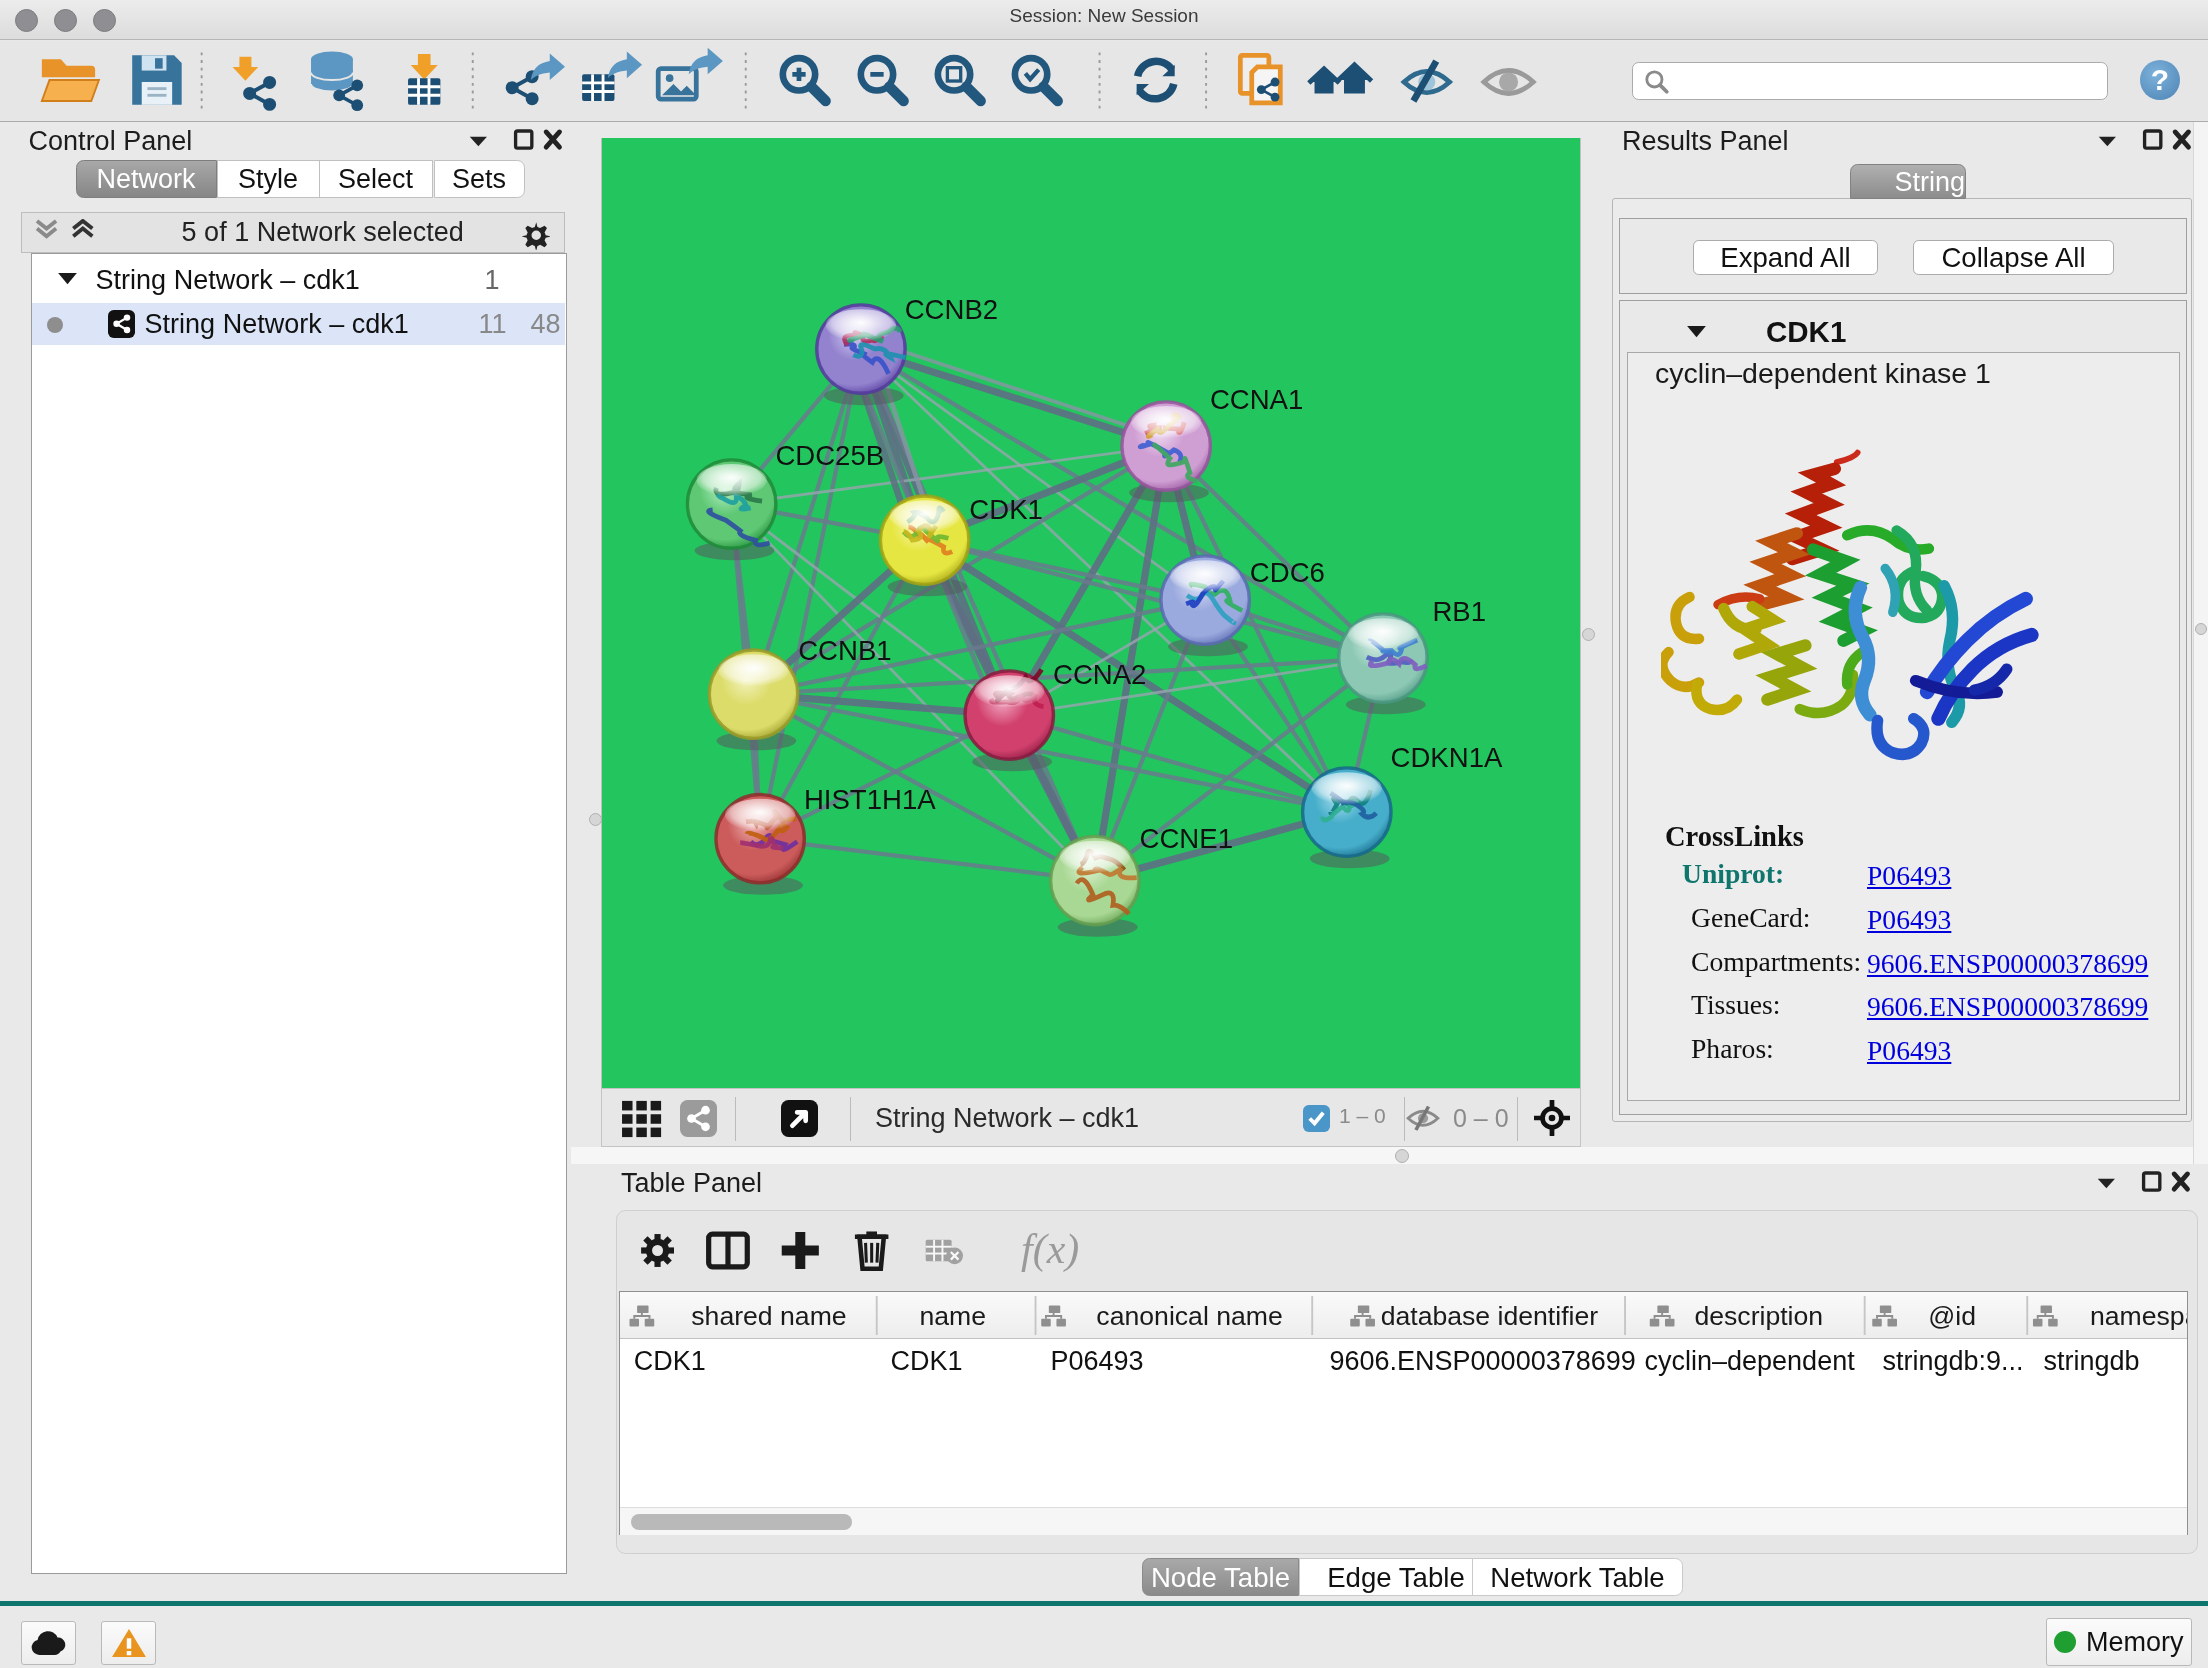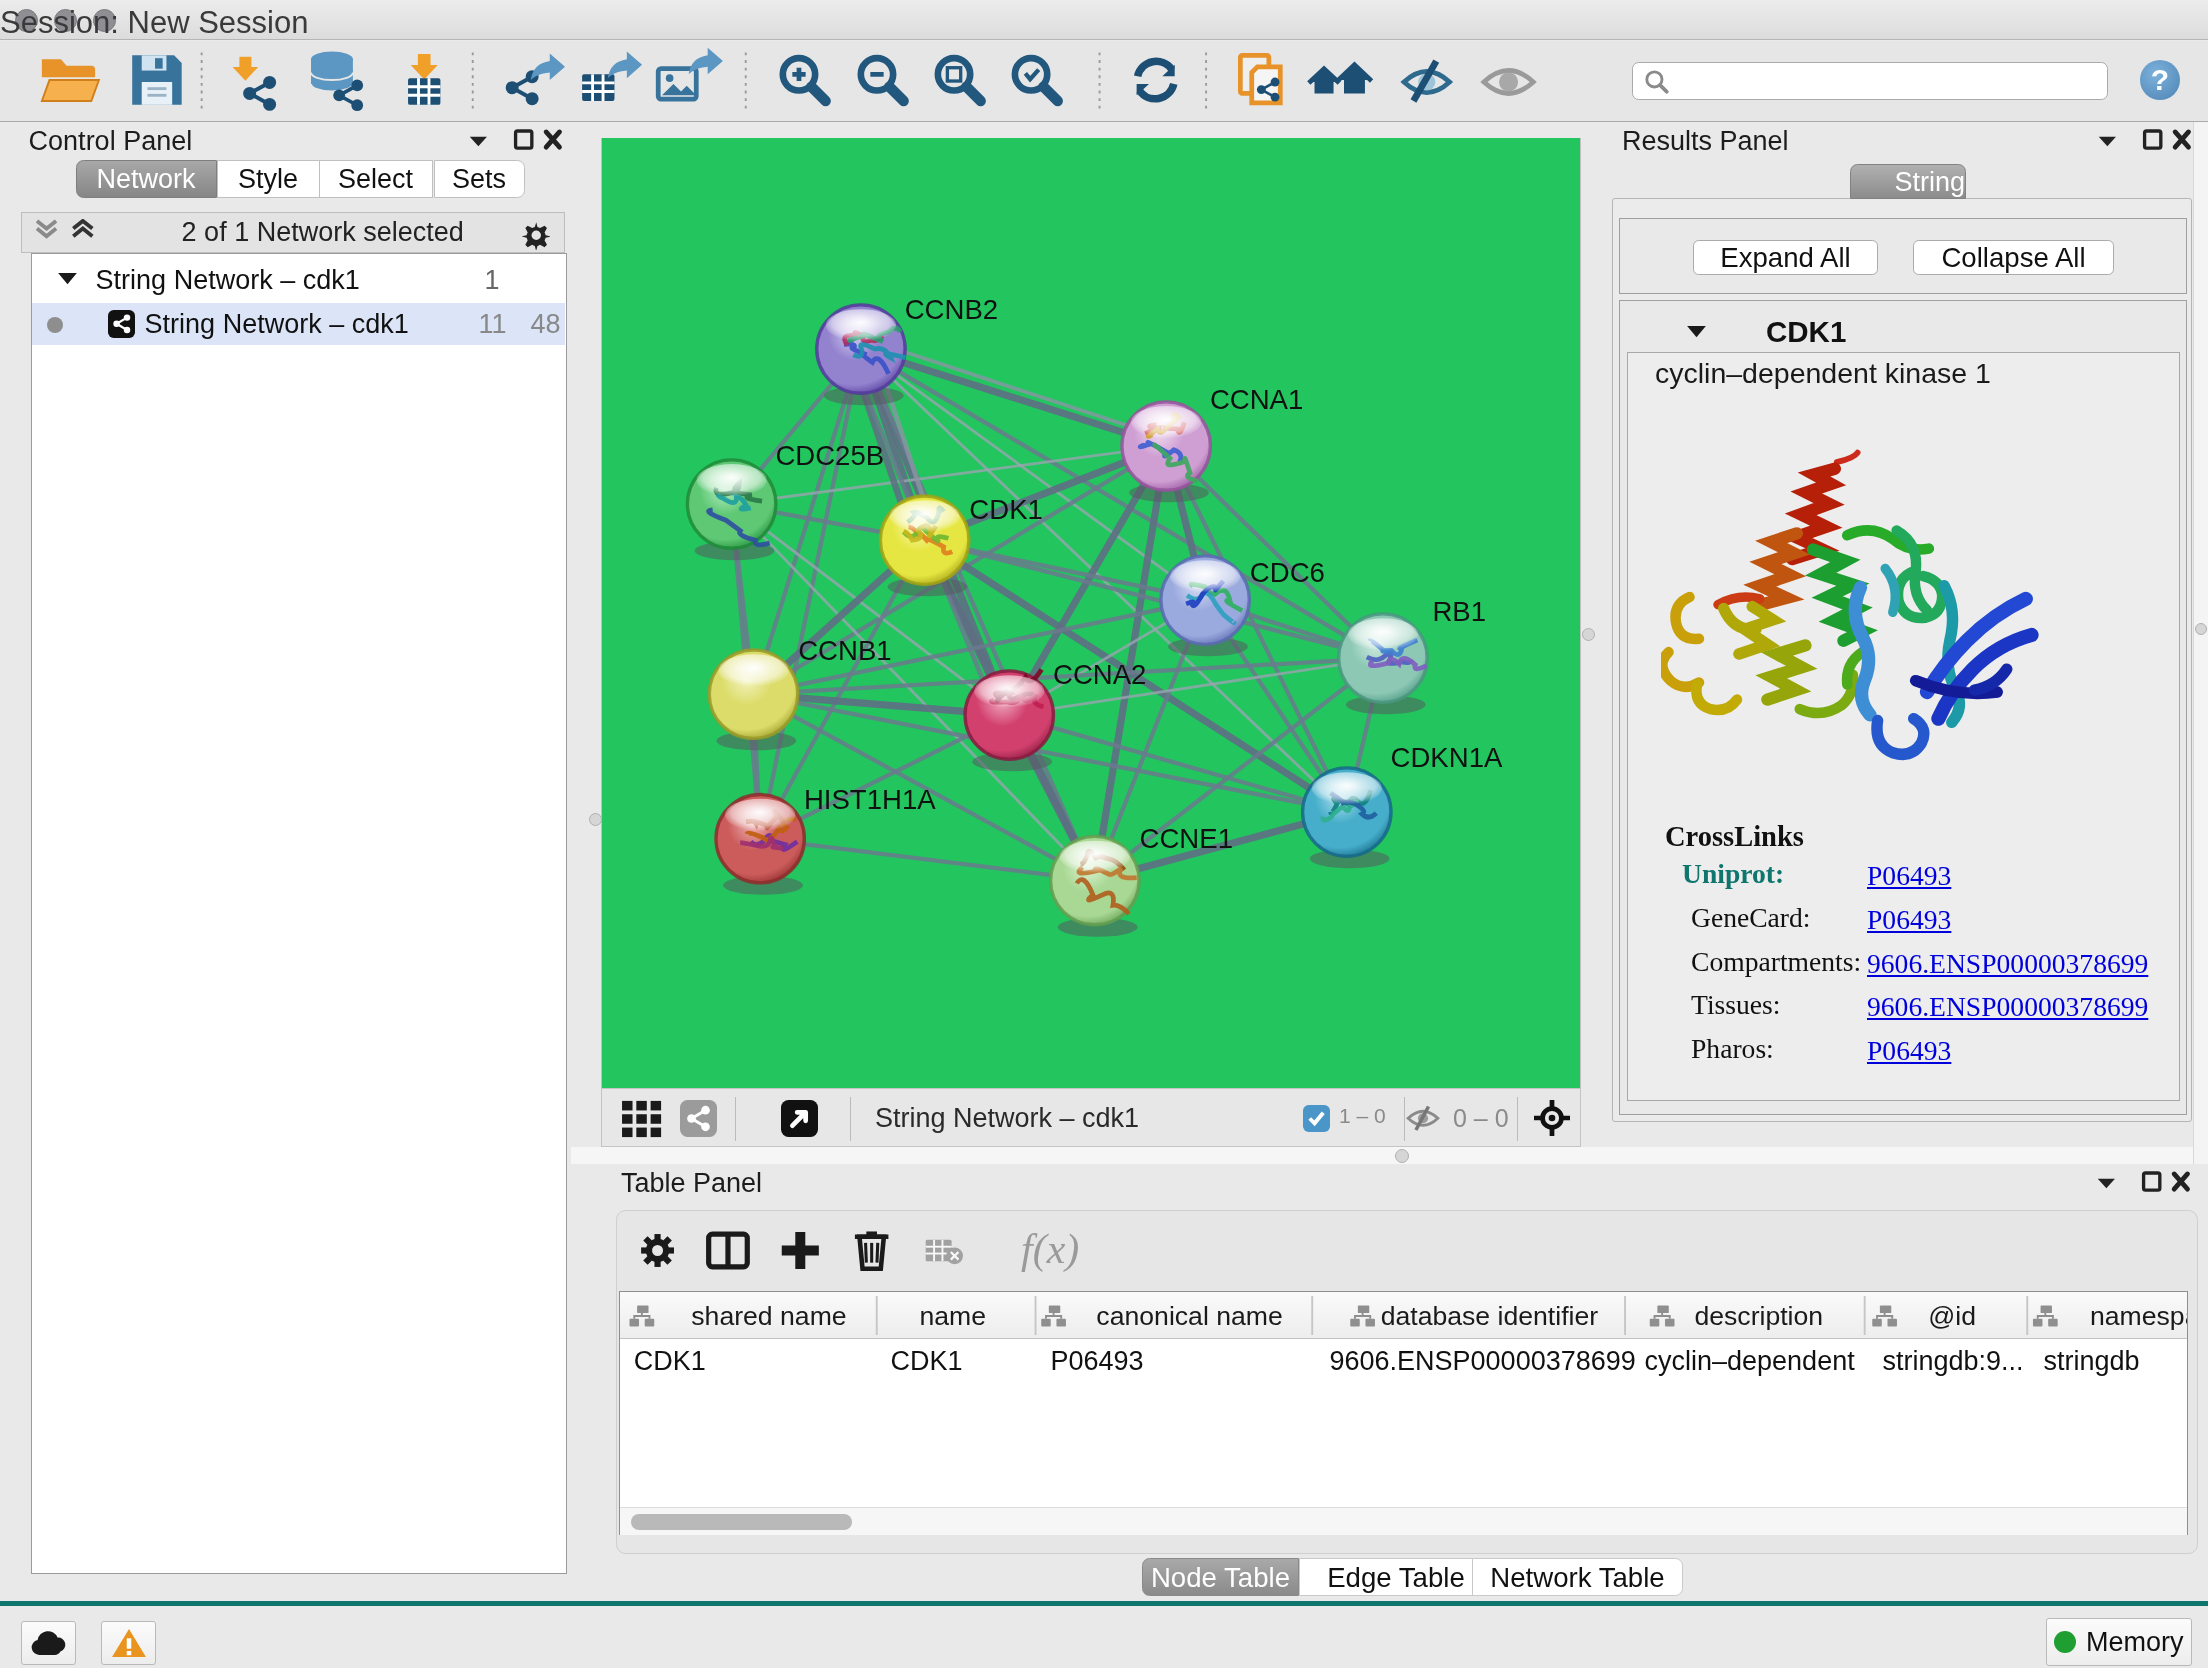--- a/index.html
+++ b/index.html
@@ -3,21 +3,21 @@
 <meta charset="utf-8">
 <style>
 * { margin:0; padding:0; box-sizing:border-box; }
 html,body { width:2208px; height:1668px; overflow:hidden; }
 body { font-family:"Liberation Sans", sans-serif; background:#e9e9e9; position:relative; }
 .abs { position:absolute; }
 
 #titlebar { left:0; top:0; width:2208px; height:40px;
   background:linear-gradient(#ececec,#dcdcdc); border-bottom:1px solid #b5b5b5; }
 .tl { width:23px; height:23px; border-radius:50%; background:#8f8f93; border:1px solid #7c7c80; top:8.6px; }
-#title { width:100%; top:4.8px; font-size:31px; color:#3a3a3a; }
+#title { width:100%; top:4.8px; text-align:center; font-size:19px; color:#3a3a3a; }
 
 #toolbar { left:0; top:41px; width:2208px; height:81px; background:#e6e6e6; border-bottom:1px solid #aaaaaa; }
 #searchbox { left:1632px; top:21px; width:476px; height:38px; background:#ffffff; border:1px solid #ababab; border-radius:6.7px; }
 
 .ptitle { font-size:27px; color:#1c1c1c; }
 #controlpanel { left:7.6px; top:122px; width:563px; height:1478px; background:#e9e9e9; }
 #netlist { left:23px; top:131px; width:536px; height:1321px; background:#ffffff; border:1.9px solid #9b9b9b; }
 #cpheaderrow { left:13.3px; top:90px; width:544px; height:41px; background:#e3e3e3; border:1px solid #bdbdbd; }
 .tabbtn { height:38px; font-size:27px; color:#111; background:#ffffff; border:1px solid #c0c0c0; display:flex; align-items:center; justify-content:center; }
 .tabsel { background:linear-gradient(#a8a8a8,#868686); color:#ffffff; border-color:#7e7e7e; }
@@ -204,21 +204,21 @@
   </svg>
   <svg class="abs" style="left:514px;top:99px;" width="28.5" height="28.5" viewBox="0 0 24 24">
       <path fill="#222" d="M12,8a4,4 0 1,0 0,8a4,4 0 1,0 0,-8M12,1l1,4a7,7 0 0,1 2.2,0.9l3.8,-2l2,2l-2,3.8a7,7 0 0,1 0.9,2.2l4,1l0,0.2l-4,1a7,7 0 0,1 -0.9,2.2l2,3.8l-2,2l-3.8,-2a7,7 0 0,1 -2.2,0.9l-1,4l-0.2,0l-1,-4a7,7 0 0,1 -2.2,-0.9l-3.8,2l-2,-2l2,-3.8a7,7 0 0,1 -0.9,-2.2l-4,-1l0,-0.2l4,-1a7,7 0 0,1 0.9,-2.2l-2,-3.8l2,-2l3.8,2a7,7 0 0,1 2.2,-0.9z"></path>
     </svg>
   <div class="abs" style="left:68px;top:38px;">
     <div class="tabbtn tabsel abs" style="left:0px;width:141px;border-radius:7.6px 0 0 7.6px;">Network</div>
     <div class="tabbtn abs" style="left:141px;width:103px;">Style</div>
     <div class="tabbtn abs" style="left:243px;width:114px;">Select</div>
     <div class="tabbtn abs" style="left:358px;width:91px;border-radius:0 7.6px 7.6px 0;">Sets</div>
   </div>
-  <div class="abs" style="left:174px;top:95px;font-size:27px;color:#222;">2 of 1 Network selected</div>
+  <div class="abs" style="left:174px;top:95px;font-size:27px;color:#222;">5 of 1 Network selected</div>
   <div id="netlist" class="abs">
     <svg class="abs" style="left:24px;top:17px;" width="23" height="15" viewBox="0 0 24 16">
         <path d="M2,2 h20 l-10,12 z" fill="#1a1a1a"></path>
       </svg>
     <div class="abs" style="left:64px;top:11.4px;font-size:27px;color:#111;">String Network – cdk1</div>
     <div class="abs" style="left:453px;top:11.4px;font-size:27px;color:#666;">1</div>
     <div class="abs" style="left:0;top:49px;width:533px;height:42px;background:#dbe5f7;"></div>
     <div class="abs" style="left:15px;top:63px;width:16px;height:16px;border-radius:50%;background:#8e8e8e;"></div>
     <div class="abs" style="left:76px;top:56px;width:27.6px;height:27.6px;border-radius:5.7px;background:#111;">
       <svg width="27.6" height="27.6" viewBox="0 0 29 29">

